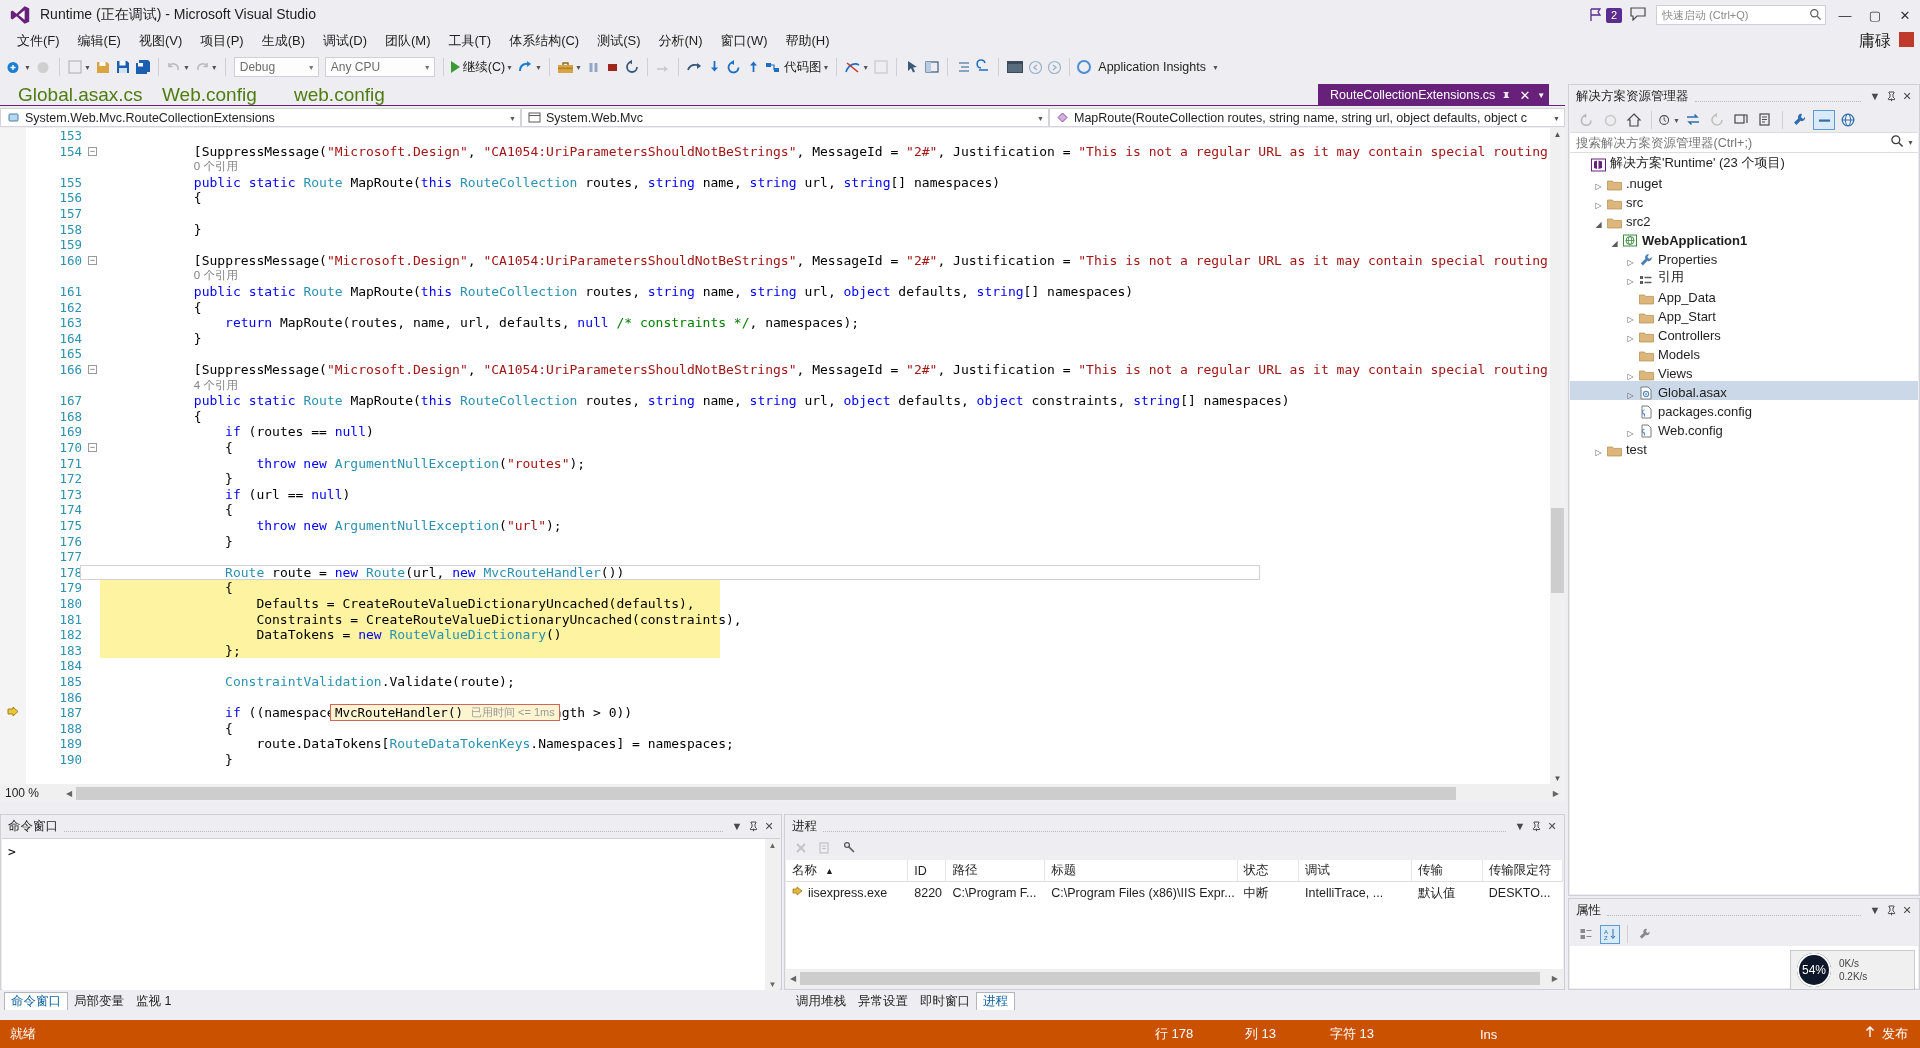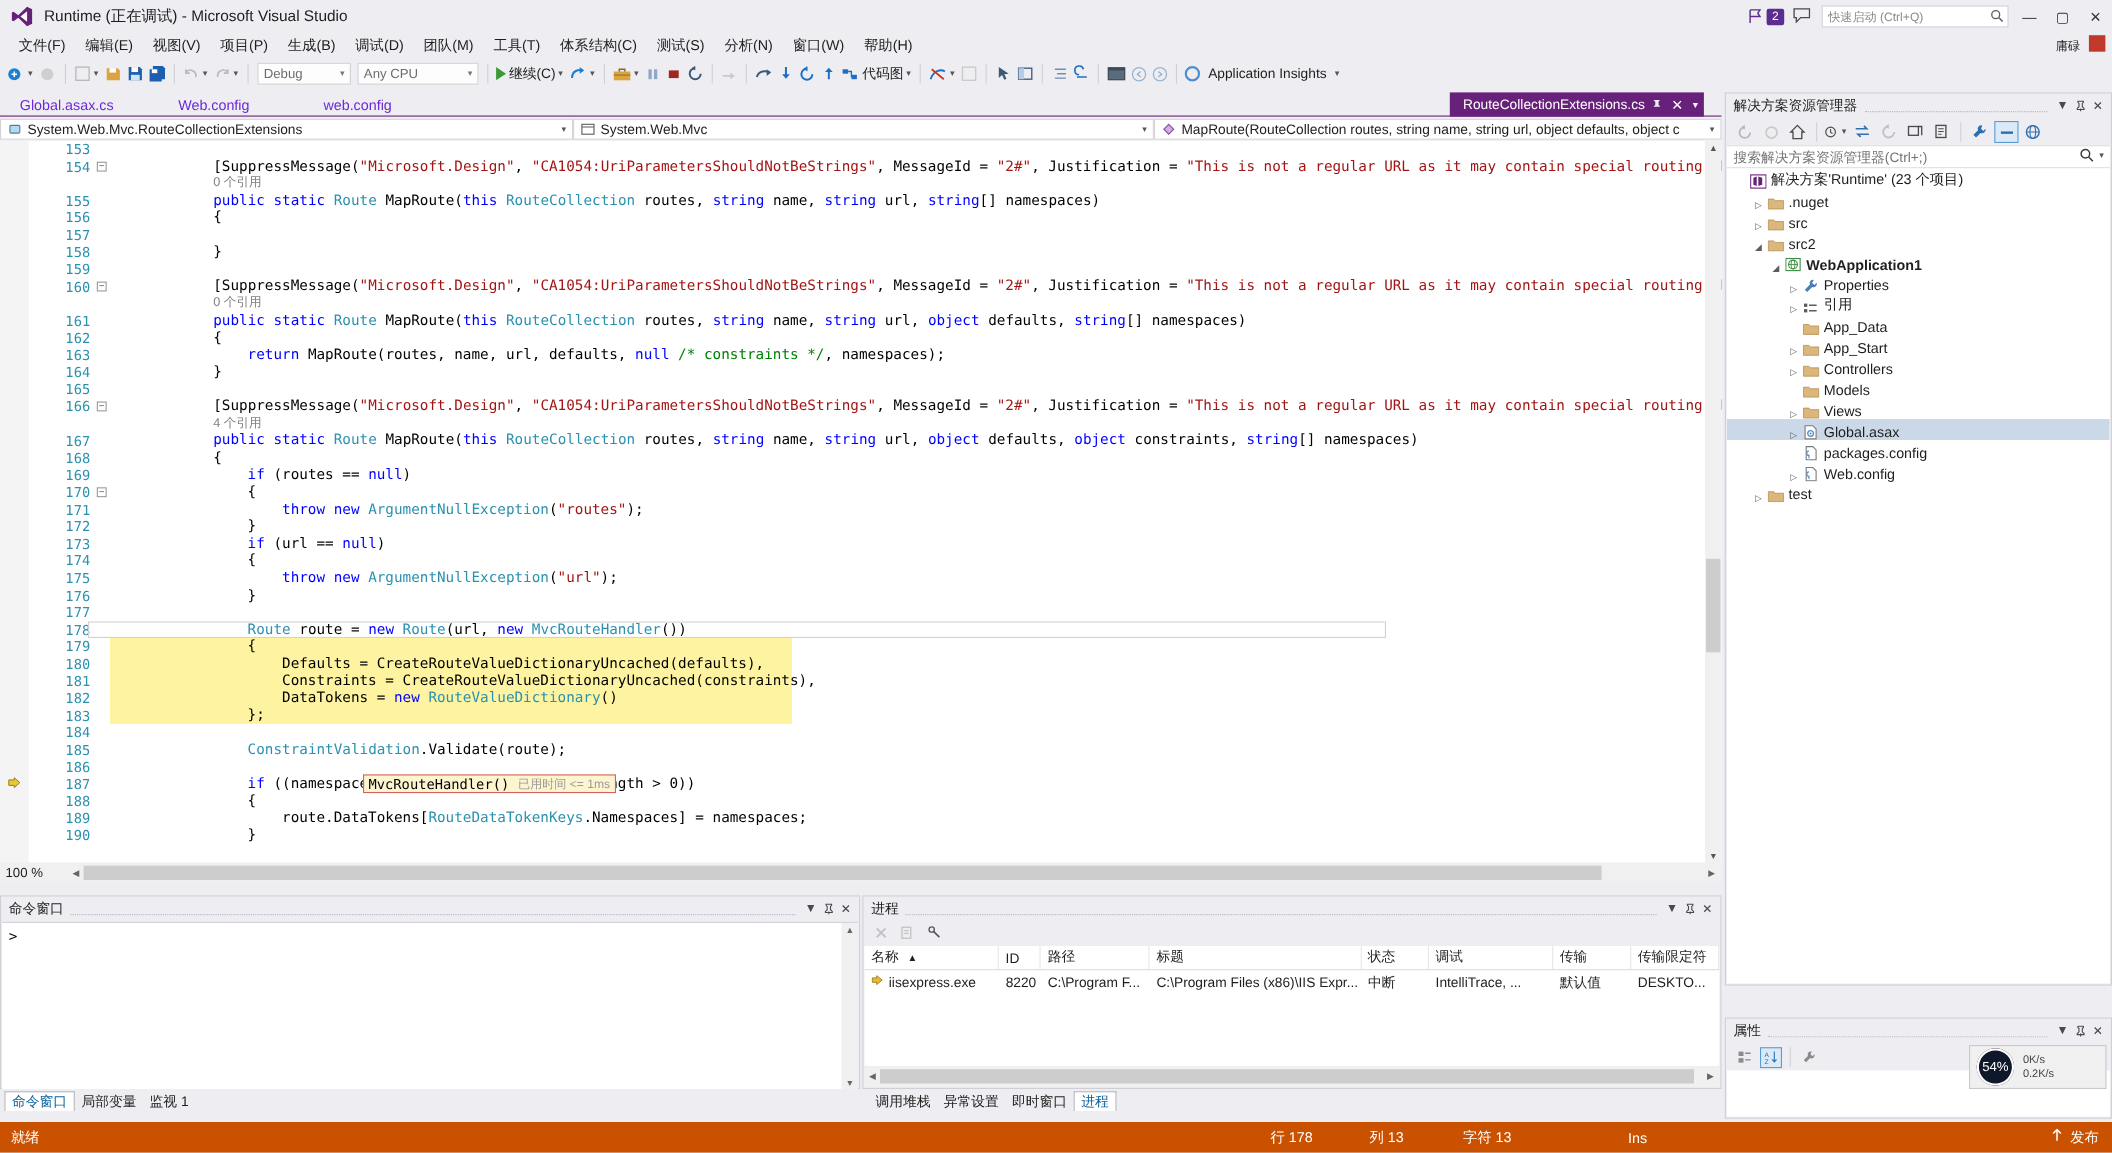--- a/index.html
+++ b/index.html
@@ -29,41 +29,41 @@
     display:flex; align-items:center; margin-right:4px;
   }
   .qs-mag { position:absolute; right:3px; top:2px; }
   .wbtn { width:30px; height:28px; display:flex; align-items:center; justify-content:center;
           font-size:13px; color:#333; cursor:default; }
 
   
   .menubar { position:absolute; left:0; top:30px; width:1920px; height:22px; display:flex; align-items:center; padding-left:8px; }
   .menu-item { font-size:13px; color:#1e1e1e; padding:2px 9px; white-space:nowrap; }
   .menubar-right { position:absolute; right:6px; top:30px; height:22px; display:flex; align-items:center; gap:8px; }
-  .user-text { font-size:11px; color:#1e1e1e; }
+  .user-text { font-size:16px; color:#1e1e1e; }
   .user-sq { width:15px; height:15px; background:#c03a2b; display:inline-block; }
 
   
   .toolbar { position:absolute; left:0; top:52px; width:1920px; height:30px; display:flex; align-items:center; padding-left:4px; }
   .tb-item { display:flex; align-items:center; height:24px; padding:0 2px; }
   .tb-sep { width:1px; height:18px; background:#cfcfd6; margin:0 5px; }
   .tb-caret { font-size:7px; color:#555; margin-left:1px; }
   .combo {
     height:20px; border:1px solid #cfcfd6; background:#fdfdfd; font-size:12px;
     color:#6d6d6d; display:flex; align-items:center; padding:0 14px 0 5px; position:relative;
     margin:0 3px;
   }
   .combo .cc { position:absolute; right:3px; top:6px; font-size:7px; color:#777; }
   .tb-green-tri { width:0;height:0;border-left:9px solid #3a9b35;border-top:6px solid transparent;border-bottom:6px solid transparent; }
   .tb-label { font-size:12.5px; color:#1e1e1e; margin-left:3px; white-space:nowrap; }
   .ai-icon { width:14px;height:14px;border-radius:50%;border:2px solid #4a8fd4; margin-right:4px; }
 
   
   .tabstrip { position:absolute; left:0; top:84px; width:1565px; height:22px; background:#eeeef2; }
-  .dtab { position:absolute; top:0; height:22px; font-size:13px; color:#6d28d9;
+  .dtab { position:absolute; top:0; height:22px; font-size:19px; color:#4d7c0f;
           display:flex; align-items:center; padding:0 12px; white-space:nowrap; }
   .dtab.active {
     background:#68217a; color:#fff; font-size:12.5px; padding-right:4px;
   }
   .tab-pin { margin-left:6px; font-size:11px; opacity:.9; }
   .tab-x { margin-left:7px; font-size:13px; }
   .tabstrip-underline { position:absolute; left:0; top:105px; width:1565px; height:1px; background:#68217a; }
 
   
   .navbar-row { position:absolute; left:0; top:108px; width:1565px; height:20px; display:flex; }
@@ -154,21 +154,21 @@
                display:flex; align-items:center; padding:0 4px; }
   .se-search input { border:0; outline:0; flex:1; font-size:12.5px; color:#6d6d6d;
                      font-family:"Liberation Sans", sans-serif; background:transparent; }
   .se-tree { position:absolute; left:1px; top:68px; right:1px; bottom:1px; background:#fff; overflow:hidden; }
   .se-node { height:19px; display:flex; align-items:flex-end; font-size:13px; color:#1e1e1e; white-space:nowrap; }
   .se-node.sel { background:#cbd8e8; }
   .se-exp { width:13px; display:flex; align-items:center; justify-content:center; font-size:8px; color:#5c5c5c; }
   .se-ico { width:18px; display:flex; align-items:center; justify-content:center; margin-right:3px; }
 
   
-  .propwin { left:1568px; top:925px; width:352px; height:92px; }
+  .propwin { left:1568px; top:898px; width:352px; height:92px; }
   .prop-toolbar { position:absolute; left:1px; top:23px; right:1px; height:24px; background:#eeeef2;
                   display:flex; align-items:center; padding-left:6px; gap:4px; }
   .prop-btn { width:20px; height:19px; display:flex; align-items:center; justify-content:center; }
   .prop-btn.active { border:1px solid #5b9bd5; background:#dbeaf7; }
   .prop-body { position:absolute; left:1px; top:47px; right:1px; bottom:1px; background:#fff; }
 
   
   .perf {
     position:absolute; left:1790px; top:950px; width:125px; height:40px;
     background:#f0f0f0; border:1px solid #c8c8ce; display:flex; align-items:center; padding-left:6px;

